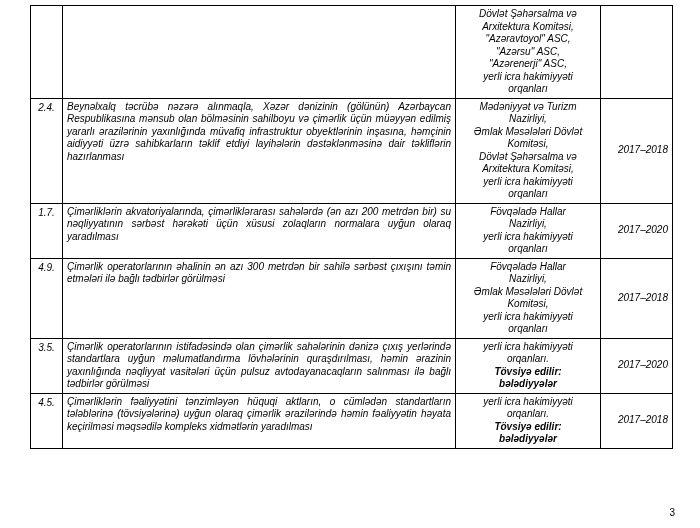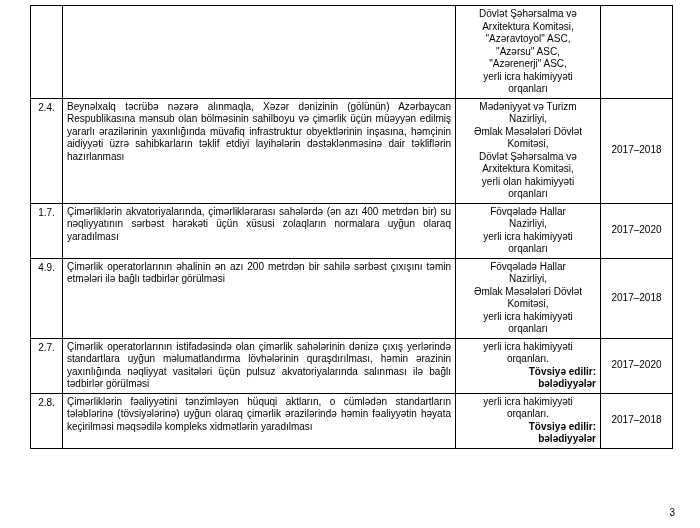--- a/index.html
+++ b/index.html
@@ -27,40 +27,40 @@
   col.c-num   { width: 32px; }
   col.c-desc  { width: 393px; }
   col.c-exec  { width: 145px; }
   col.c-years { width: 72px; }
   td {
     border: 1px solid #000000;
     vertical-align: top;
     padding: 2px 4px;
     font-size: 10px;
     line-height: 12.5px;
+    font-style: italic;
   }
   td.num {
     text-align: center;
     padding-top: 3px;
   }
   td.desc {
     text-align: justify;
   }
   td.exec {
     text-align: center;
     white-space: pre-line;
   }
   td.exec .note {
     display: block;
     font-weight: bold;
     white-space: pre-line;
-    text-align: right;
   }
   td.years {
-    text-align: center;
+    text-align: right;
     vertical-align: middle;
   }
   .page-number {
     position: absolute;
     right: 25px;
     bottom: 10px;
     font-size: 10px;
   }
 </style>
 </head>
@@ -89,54 +89,54 @@
       </tr>
       <tr>
         <td class="num">2.4.</td>
         <td class="desc">Beynəlxalq təcrübə nəzərə alınmaqla, Xəzər dənizinin (gölünün) Azərbaycan Respublikasına mənsub olan bölməsinin sahilboyu və çimərlik üçün müəyyən edilmiş yararlı ərazilərinin yaxınlığında müvafiq infrastruktur obyektlərinin inşasına, həmçinin aidiyyəti üzrə sahibkarların təklif etdiyi layihələrin dəstəklənməsinə dair təkliflərin hazırlanması</td>
         <td class="exec"><span>Mədəniyyət və Turizm
 Nazirliyi,
 Əmlak Məsələləri Dövlət
 Komitəsi,
 Dövlət Şəhərsalma və
 Arxitektura Komitəsi,
-yerli olan hakimiyyəti
+yerli icra hakimiyyəti
 orqanları</span><span class="note"></span></td>
         <td class="years">2017–2018</td>
       </tr>
       <tr>
         <td class="num">1.7.</td>
-        <td class="desc">Çimərliklərin akvatoriyalarında, çimərliklərarası sahələrdə (ən azı 400 metrdən bir) su nəqliyyatının sərbəst hərəkəti üçün xüsusi zolaqların normalara uyğun olaraq yaradılması</td>
+        <td class="desc">Çimərliklərin akvatoriyalarında, çimərliklərarası sahələrdə (ən azı 200 metrdən bir) su nəqliyyatının sərbəst hərəkəti üçün xüsusi zolaqların normalara uyğun olaraq yaradılması</td>
         <td class="exec"><span>Fövqəladə Hallar
 Nazirliyi,
 yerli icra hakimiyyəti
 orqanları</span><span class="note"></span></td>
         <td class="years">2017–2020</td>
       </tr>
       <tr>
         <td class="num">4.9.</td>
-        <td class="desc">Çimərlik operatorlarının əhalinin ən azı 200 metrdən bir sahilə sərbəst çıxışını təmin etmələri ilə bağlı tədbirlər görülməsi</td>
+        <td class="desc">Çimərlik operatorlarının əhalinin ən azı 300 metrdən bir sahilə sərbəst çıxışını təmin etmələri ilə bağlı tədbirlər görülməsi</td>
         <td class="exec"><span>Fövqəladə Hallar
 Nazirliyi,
 Əmlak Məsələləri Dövlət
 Komitəsi,
 yerli icra hakimiyyəti
 orqanları</span><span class="note"></span></td>
         <td class="years">2017–2018</td>
       </tr>
       <tr>
-        <td class="num">2.7.</td>
-        <td class="desc">Çimərlik operatorlarının istifadəsində olan çimərlik sahələrinin dənizə çıxış yerlərində standartlara uyğun məlumatlandırma lövhələrinin quraşdırılması, həmin ərazinin yaxınlığında nəqliyyat vasitələri üçün pulsuz akvatoriyalarında salınması ilə bağlı tədbirlər görülməsi</td>
+        <td class="num">3.5.</td>
+        <td class="desc">Çimərlik operatorlarının istifadəsində olan çimərlik sahələrinin dənizə çıxış yerlərində standartlara uyğun məlumatlandırma lövhələrinin quraşdırılması, həmin ərazinin yaxınlığında nəqliyyat vasitələri üçün pulsuz avtodayanacaqların salınması ilə bağlı tədbirlər görülməsi</td>
         <td class="exec"><span>yerli icra hakimiyyəti
 orqanları.</span><span class="note">Tövsiyə edilir:
 bələdiyyələr</span></td>
         <td class="years">2017–2020</td>
       </tr>
       <tr>
-        <td class="num">2.8.</td>
+        <td class="num">4.5.</td>
         <td class="desc">Çimərliklərin fəaliyyətini tənzimləyən hüquqi aktların, o cümlədən standartların tələblərinə (tövsiyələrinə) uyğun olaraq çimərlik ərazilərində həmin fəaliyyətin həyata keçirilməsi məqsədilə kompleks xidmətlərin yaradılması</td>
         <td class="exec"><span>yerli icra hakimiyyəti
 orqanları.</span><span class="note">Tövsiyə edilir:
 bələdiyyələr</span></td>
         <td class="years">2017–2018</td>
       </tr>
     </tbody>
   </table>
 </div>
 

